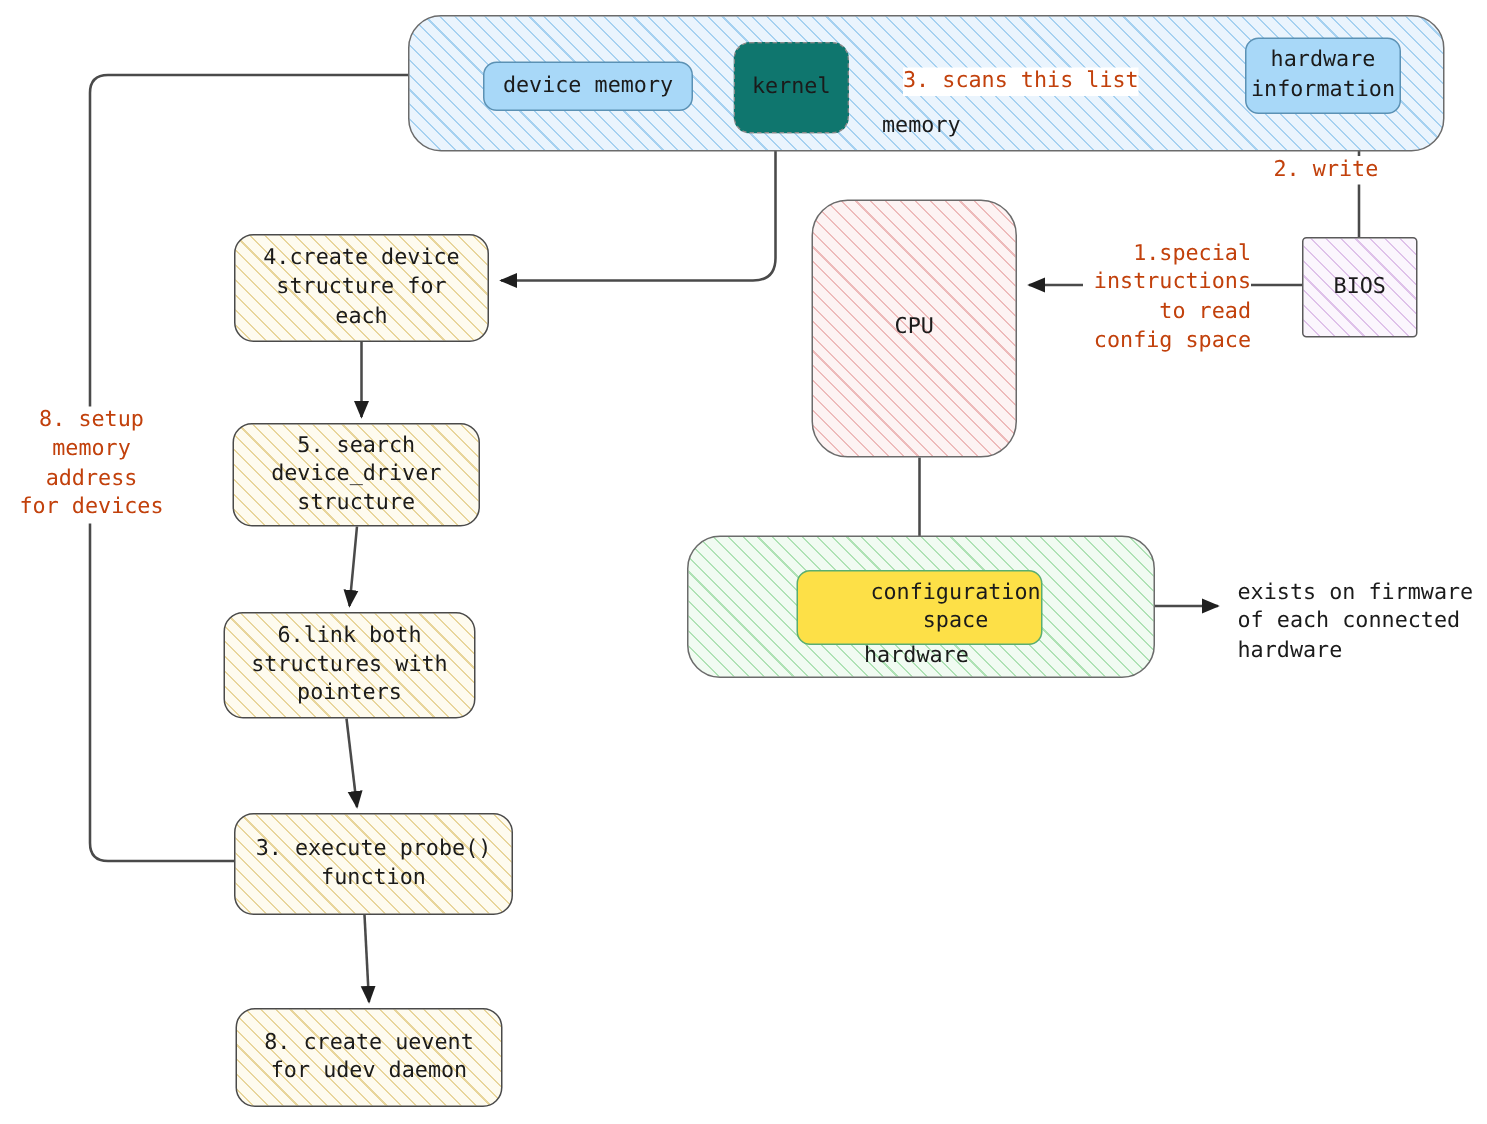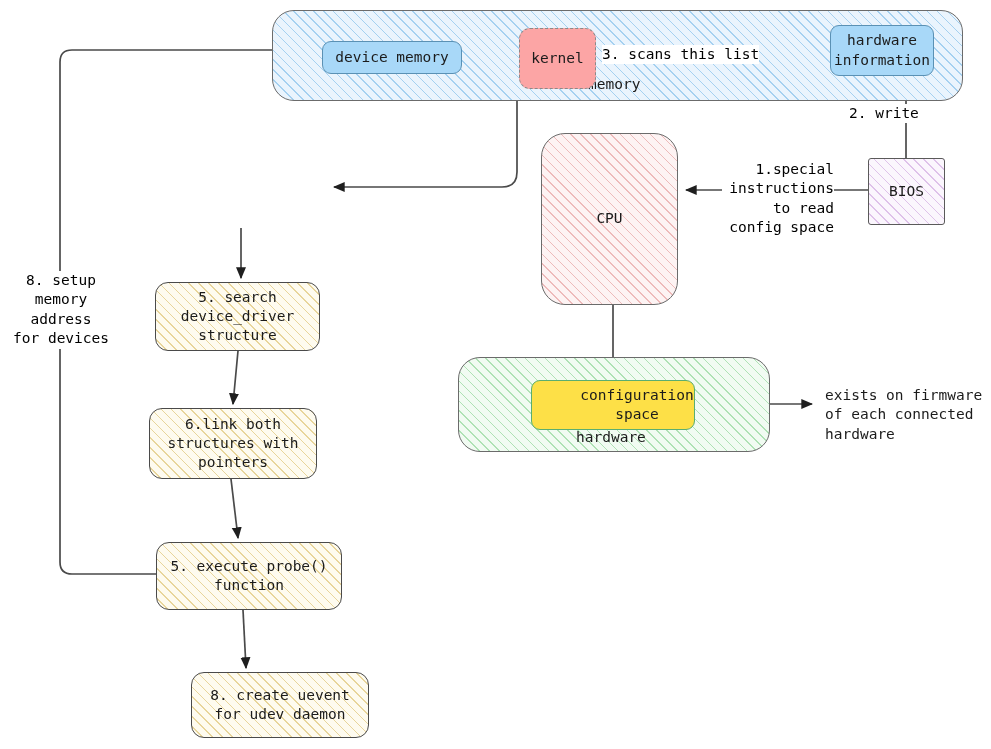--- a/index.html
+++ b/index.html
@@ -50,21 +50,21 @@
     font-size: 14.5px;
     color: #1b1b1b;
     z-index: 3;
     white-space: pre;
   }
   .edge-label {
     position: absolute;
     font-family: "DejaVu Sans Mono", monospace;
     font-size: 14.5px;
     line-height: 1.34;
-    color: #000000;
+    color: #c2410c;
     z-index: 4;
     white-space: pre-line;
     background: #ffffff;
   }
   
   .memory-container {
     border: 1.6px solid #6b6b6b;
     background-color: #eaf4fd;
     background-image: repeating-linear-gradient(
       45deg,
@@ -86,24 +86,23 @@
       rgba(0,0,0,0) 7px
     );
   }
   
   .node.blue {
     background: #a8d8f8;
     border: 1.4px solid #5b91b4;
     border-radius: 9px;
   }
   .node.blue-dashed {
-    background: #fca5a5;
+    background: #0f766e;
     border: 1.5px dashed #8a8a8a;
     border-radius: 11px;
-    margin-left: 30px;
   }
   
   .node.green {
     background: #fde047;
     border: 1.4px solid #5aae70;
     border-radius: 9px;
     padding-left: 48px;
   }
   
   .node.cream {
@@ -231,39 +230,44 @@
 
   <div class="node green" style="left:531px; top:380px; width:164px; height:50px;">
     <span>configuration
 space</span>
   </div>
 
   <div class="note-text" style="left:825px; top:386px; width:170px;">exists on firmware
 of each connected
 hardware</div>
 
+  <div class="node cream" style="left:156px; top:156px; width:170px; height:72px;">
+    <span>4.create device
+structure for
+each</span>
+  </div>
 
   <div class="node cream" style="left:155px; top:282px; width:165px; height:69px;">
     <span>5. search
 device_driver
 structure</span>
   </div>
 
   <div class="node cream" style="left:149px; top:408px; width:168px; height:71px;">
     <span>6.link both
 structures with
 pointers</span>
   </div>
 
   <div class="node cream" style="left:156px; top:542px; width:186px; height:68px;">
-    <span>5. execute probe()
+    <span>3. execute probe()
 function</span>
   </div>
 
-  <div class="node cream" style="left:157px; top:672px; width:178px; height:66px;margin-left:34px;">
+  <div class="node cream" style="left:157px; top:672px; width:178px; height:66px;">
     <span>8. create uevent
 for udev daemon</span>
   </div>
 
   <div class="edge-label" style="left:4px; top:271px; width:114px; text-align:center;">8. setup
 memory
 address
 for devices</div>
 
 </div>

